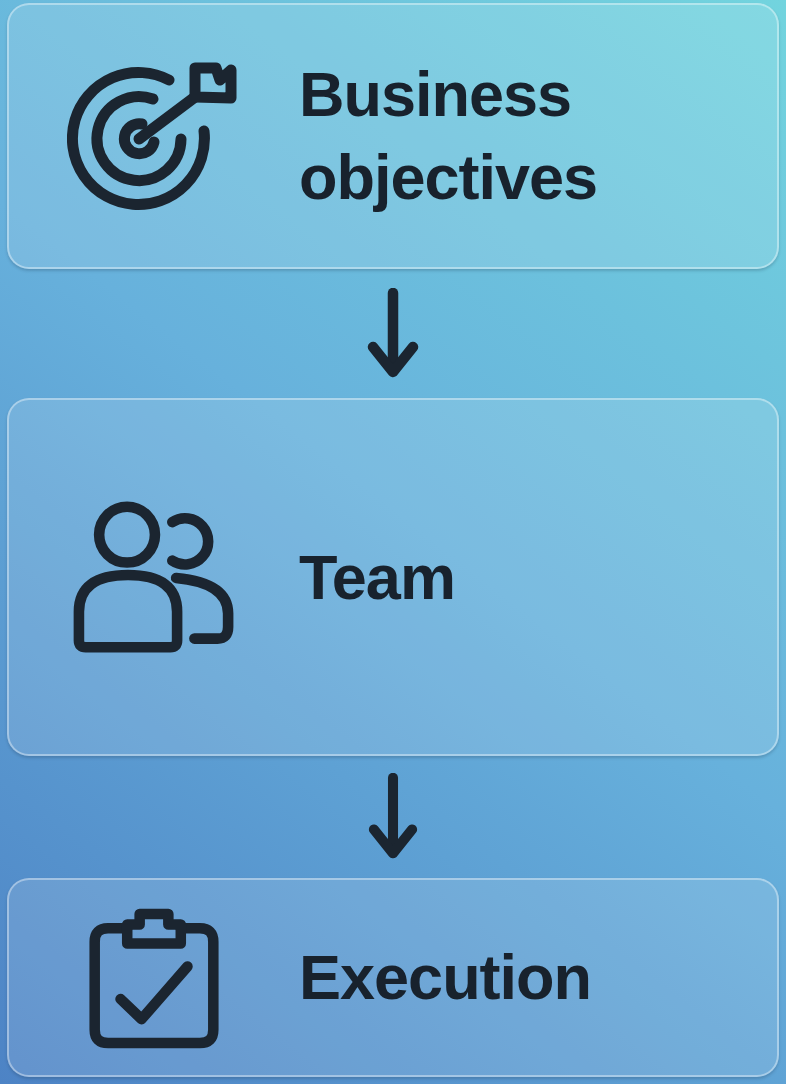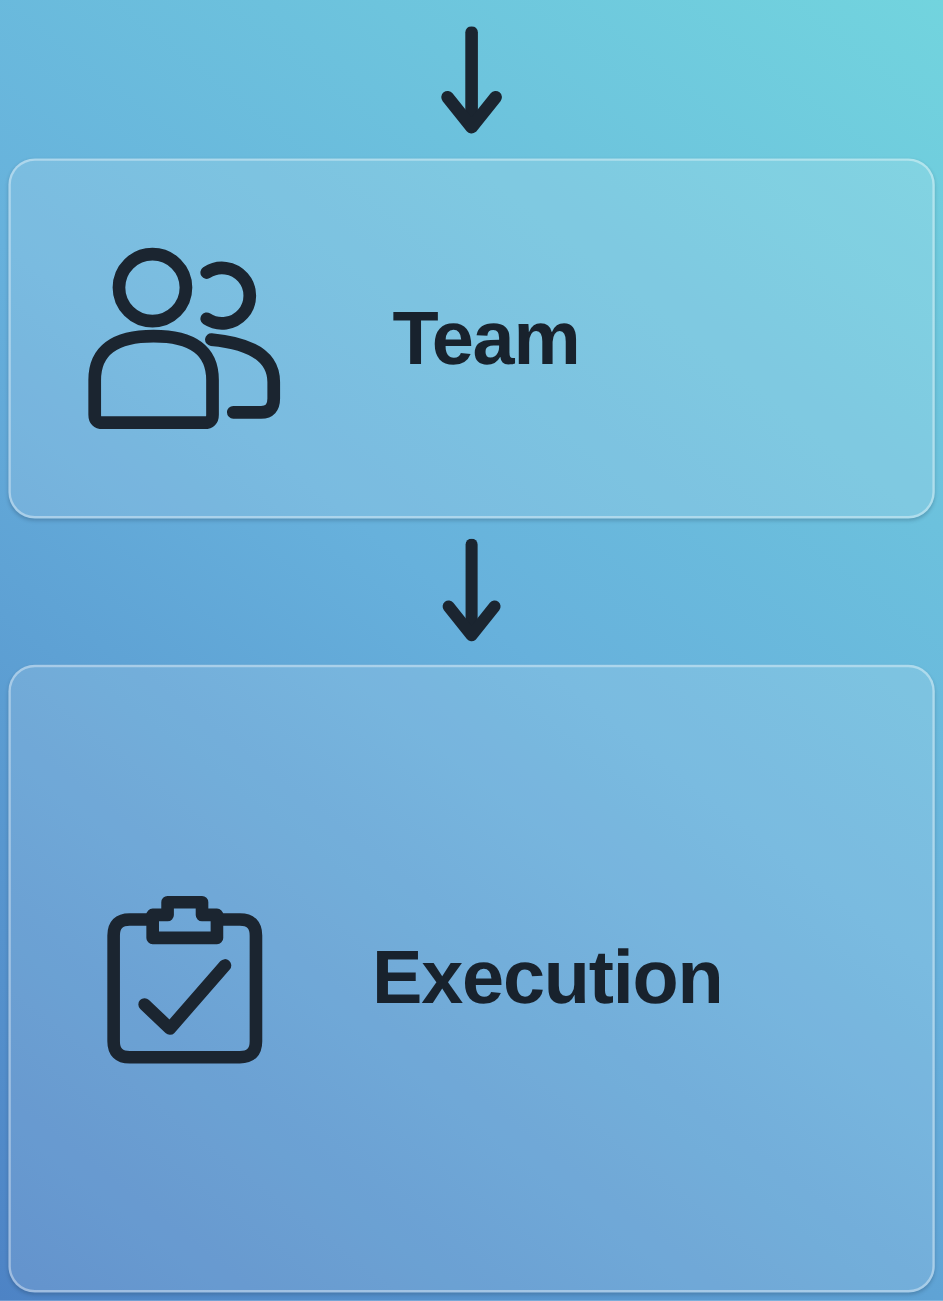--- a/index.html
+++ b/index.html
@@ -24,22 +24,22 @@
   .card {
     box-sizing: border-box;
     border-radius: 22px;
     background: rgba(255, 255, 255, 0.13);
     border: 2px solid rgba(255, 255, 255, 0.38);
     box-shadow: 0 2px 3px rgba(22, 44, 70, 0.22);
     display: flex;
     align-items: center;
   }
   .card-1 { height: 266px; }
-  .card-2 { height: 300px; gap: 28px; }
-  .card-3 { flex: 1; gap: 11px; }
+  .card-2 { height: 358px; }
+  .card-3 { flex: 1; }
   .icon-slot {
     width: 290px;
     flex: 0 0 290px;
     display: flex;
     justify-content: center;
     align-items: center;
   }
   .icon-slot svg {
     display: block;
   }
@@ -68,20 +68,35 @@
     justify-content: center;
   }
   .connector-1 { height: 129px; }
   .connector-2 { height: 122px; }
 </style>
 </head>
 <body>
 
 <div class="stack">
 
+  <section class="card card-1">
+    <div class="icon-slot">
+      <svg width="175" height="150" viewBox="0 0 175 150" class="ico" stroke-width="11">
+        <path d="M137 70 A66 66 0 1 1 102 19"></path>
+        <path d="M114 78 A42 42 0 1 1 86 38"></path>
+        <path d="M87 81 A15 15 0 1 1 75 63"></path>
+        <path d="M72 78 L128 36"></path>
+        <path d="M128 36 L128 7 L149 7 L153 19 L164 9 L164 37 Z"></path>
+      </svg>
+    </div>
+    <h2 class="label">
+      <span class="line">Business</span>
+      <span class="line">objectives</span>
+    </h2>
+  </section>
 
   <div class="connector connector-1">
     <svg width="54" height="92" viewBox="0 0 54 92" class="ico" stroke-width="10.5">
       <path d="M27 5 V82"></path>
       <path d="M7 59 L27 84 L47 59"></path>
     </svg>
   </div>
 
   <section class="card card-2">
     <div class="icon-slot">

